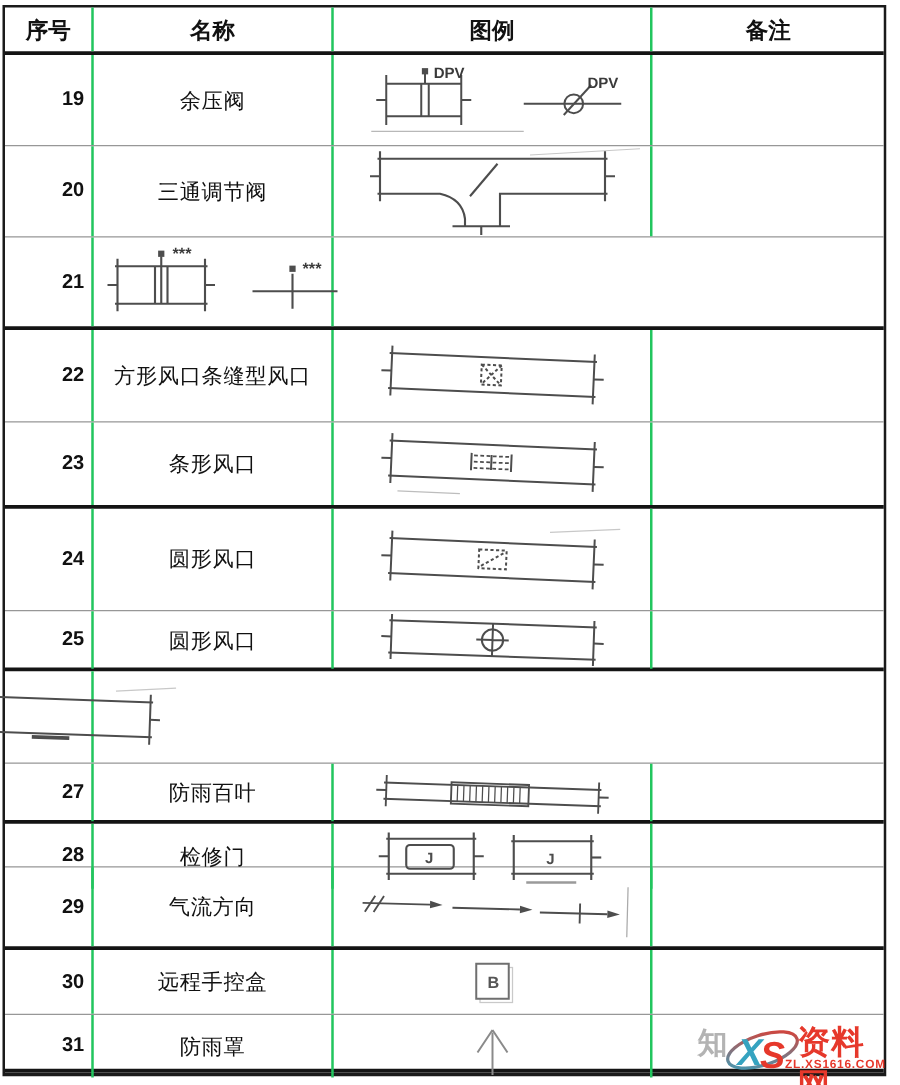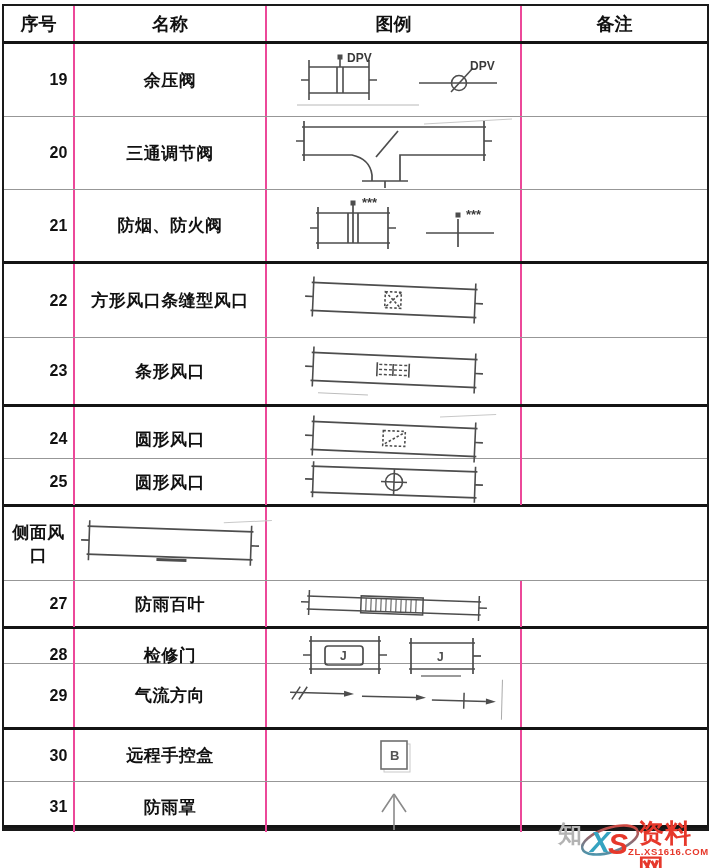--- a/index.html
+++ b/index.html
@@ -1,25 +1,25 @@
 <!DOCTYPE html>
 <html><head>
 <meta charset="utf-8">
 <style>
   * { box-sizing: border-box; margin: 0; padding: 0; }
   html,body { width:720px; height:868px; background:#fff; font-family:"Liberation Sans",sans-serif; color:#111; position:relative; overflow:hidden; }
   .legend-table { position:absolute; left:2px; top:4px; width:707px; border:2px solid #1a1a1a; border-bottom-width:3px; background:#fff; }
   .trow { display:grid; grid-template-columns:71px 192px 255px 1fr; }
-  .trow > div { border-right:2px solid #ec4899; display:flex; align-items:center; justify-content:center; position:relative; overflow:visible; }
+  .trow > div { border-right:2px solid #22c55e; display:flex; align-items:center; justify-content:center; position:relative; overflow:visible; }
   .trow > div:last-child { border-right:none; }
   .b-thin  { border-bottom:1px solid #979797; }
   .b-thick { border-bottom:3px solid #141414; }
   .hdr  { font-weight:bold; font-size:18px; }
   .num  { font-weight:bold; font-size:16px;margin-left:40px; }
-  .name { font-weight:bold; font-size:17px; text-align:center; letter-spacing:0.5px; }
+  .name { font-weight:normal; font-size:17px; text-align:center; letter-spacing:0.5px; }
   svg { display:block; overflow:visible; }
   svg text { font-family:"Liberation Sans",sans-serif; }
   .watermark { position:absolute; left:552px; top:808px; width:166px; height:58px; z-index:5; }
   .wm-prefix { position:absolute; left:6px; top:10px; font-size:24px; font-weight:bold; }
   .wm-logo { position:absolute; left:28px; top:6px; }
   .wm-name { position:absolute; left:86px; top:8px; font-size:26px; font-weight:bold; letter-spacing:1px; }
   .wm-url { position:absolute; left:76px; top:38px; font-size:9.5px; font-weight:bold; letter-spacing:0.6px; }
 </style>
 </head>
 <body>
@@ -73,21 +73,20 @@
           <path d="M88 64 H134"></path>
           <path d="M111 64 V71"></path>
         </g>
       </svg>
     </div>
     <div></div>
   </div>
 
   <div class="trow b-thick" style="height:74px">
     <div class="num">21</div>
-    <div class="name">防烟、防火阀</div>
     <div>
       <svg width="240" height="62" viewBox="0 0 240 62">
         <g stroke="#4d4d4d" stroke-width="1.7" fill="none">
           <path d="M42 18 H116 M42 48 H116"></path>
           <path d="M44 12 V54 M114 12 V54"></path>
           <path d="M36 33 H44 M114 33 H122"></path>
           <path d="M74 18 V48 M79 18 V48 M84 18 V48"></path>
           <path d="M79 10 V18"></path>
           <rect x="76.5" y="5.5" width="5" height="5" fill="#4d4d4d" stroke="none"></rect>
           <path d="M152 38 H220"></path>
@@ -133,21 +132,21 @@
             <path d="M90 25 H118 M90 30 H118 M90 35 H118"></path>
           </g>
           <path d="M88 23 V37 M120 23 V37 M104 24 V36" stroke-width="1.6"></path>
           <path d="M30 56 H80" stroke="#bdbdbd" stroke-width="1"></path>
         </g>
       </svg>
     </div>
     <div></div>
   </div>
 
-  <div class="trow b-thin" style="height:52px">
+  <div class="trow b-thin" style="height:82px">
     <div class="num">24</div>
     <div class="name">圆形风口</div>
     <div>
       <svg width="210" height="64" viewBox="0 0 210 64" style="transform:rotate(2.5deg)">
         <g stroke="#4d4d4d" stroke-width="1.6" fill="none">
           <path d="M150 8 L206 3" stroke="#c8c8c8" stroke-width="1"></path>
           <path d="M22 18 H188 M22 46 H188"></path>
           <path d="M24 12 V52 M186 12 V52"></path>
           <path d="M16 32 H24 M186 32 H194"></path>
           <g stroke-dasharray="2.5 2">
@@ -171,21 +170,20 @@
           <path d="M16 23 H24 M186 23 H194"></path>
           <circle cx="105" cy="23" r="8.5"></circle>
           <path d="M105 10 V36 M92 23 H118"></path>
         </g>
       </svg>
     </div>
     <div></div>
   </div>
 
   <div class="trow b-thin" style="height:74px">
-    <div class="name">侧面风口</div>
     <div>
       <svg width="210" height="62" viewBox="0 0 210 62" style="transform:rotate(2deg)">
         <g stroke="#4d4d4d" stroke-width="1.6" fill="none">
           <path d="M158 8 L206 4" stroke="#c8c8c8" stroke-width="1"></path>
           <path d="M22 16 H188 M22 44 H188"></path>
           <path d="M24 10 V50 M186 10 V50"></path>
           <path d="M16 30 H24 M186 30 H194"></path>
           <path d="M92 47 H122" stroke-width="3"></path>
         </g>
       </svg>

